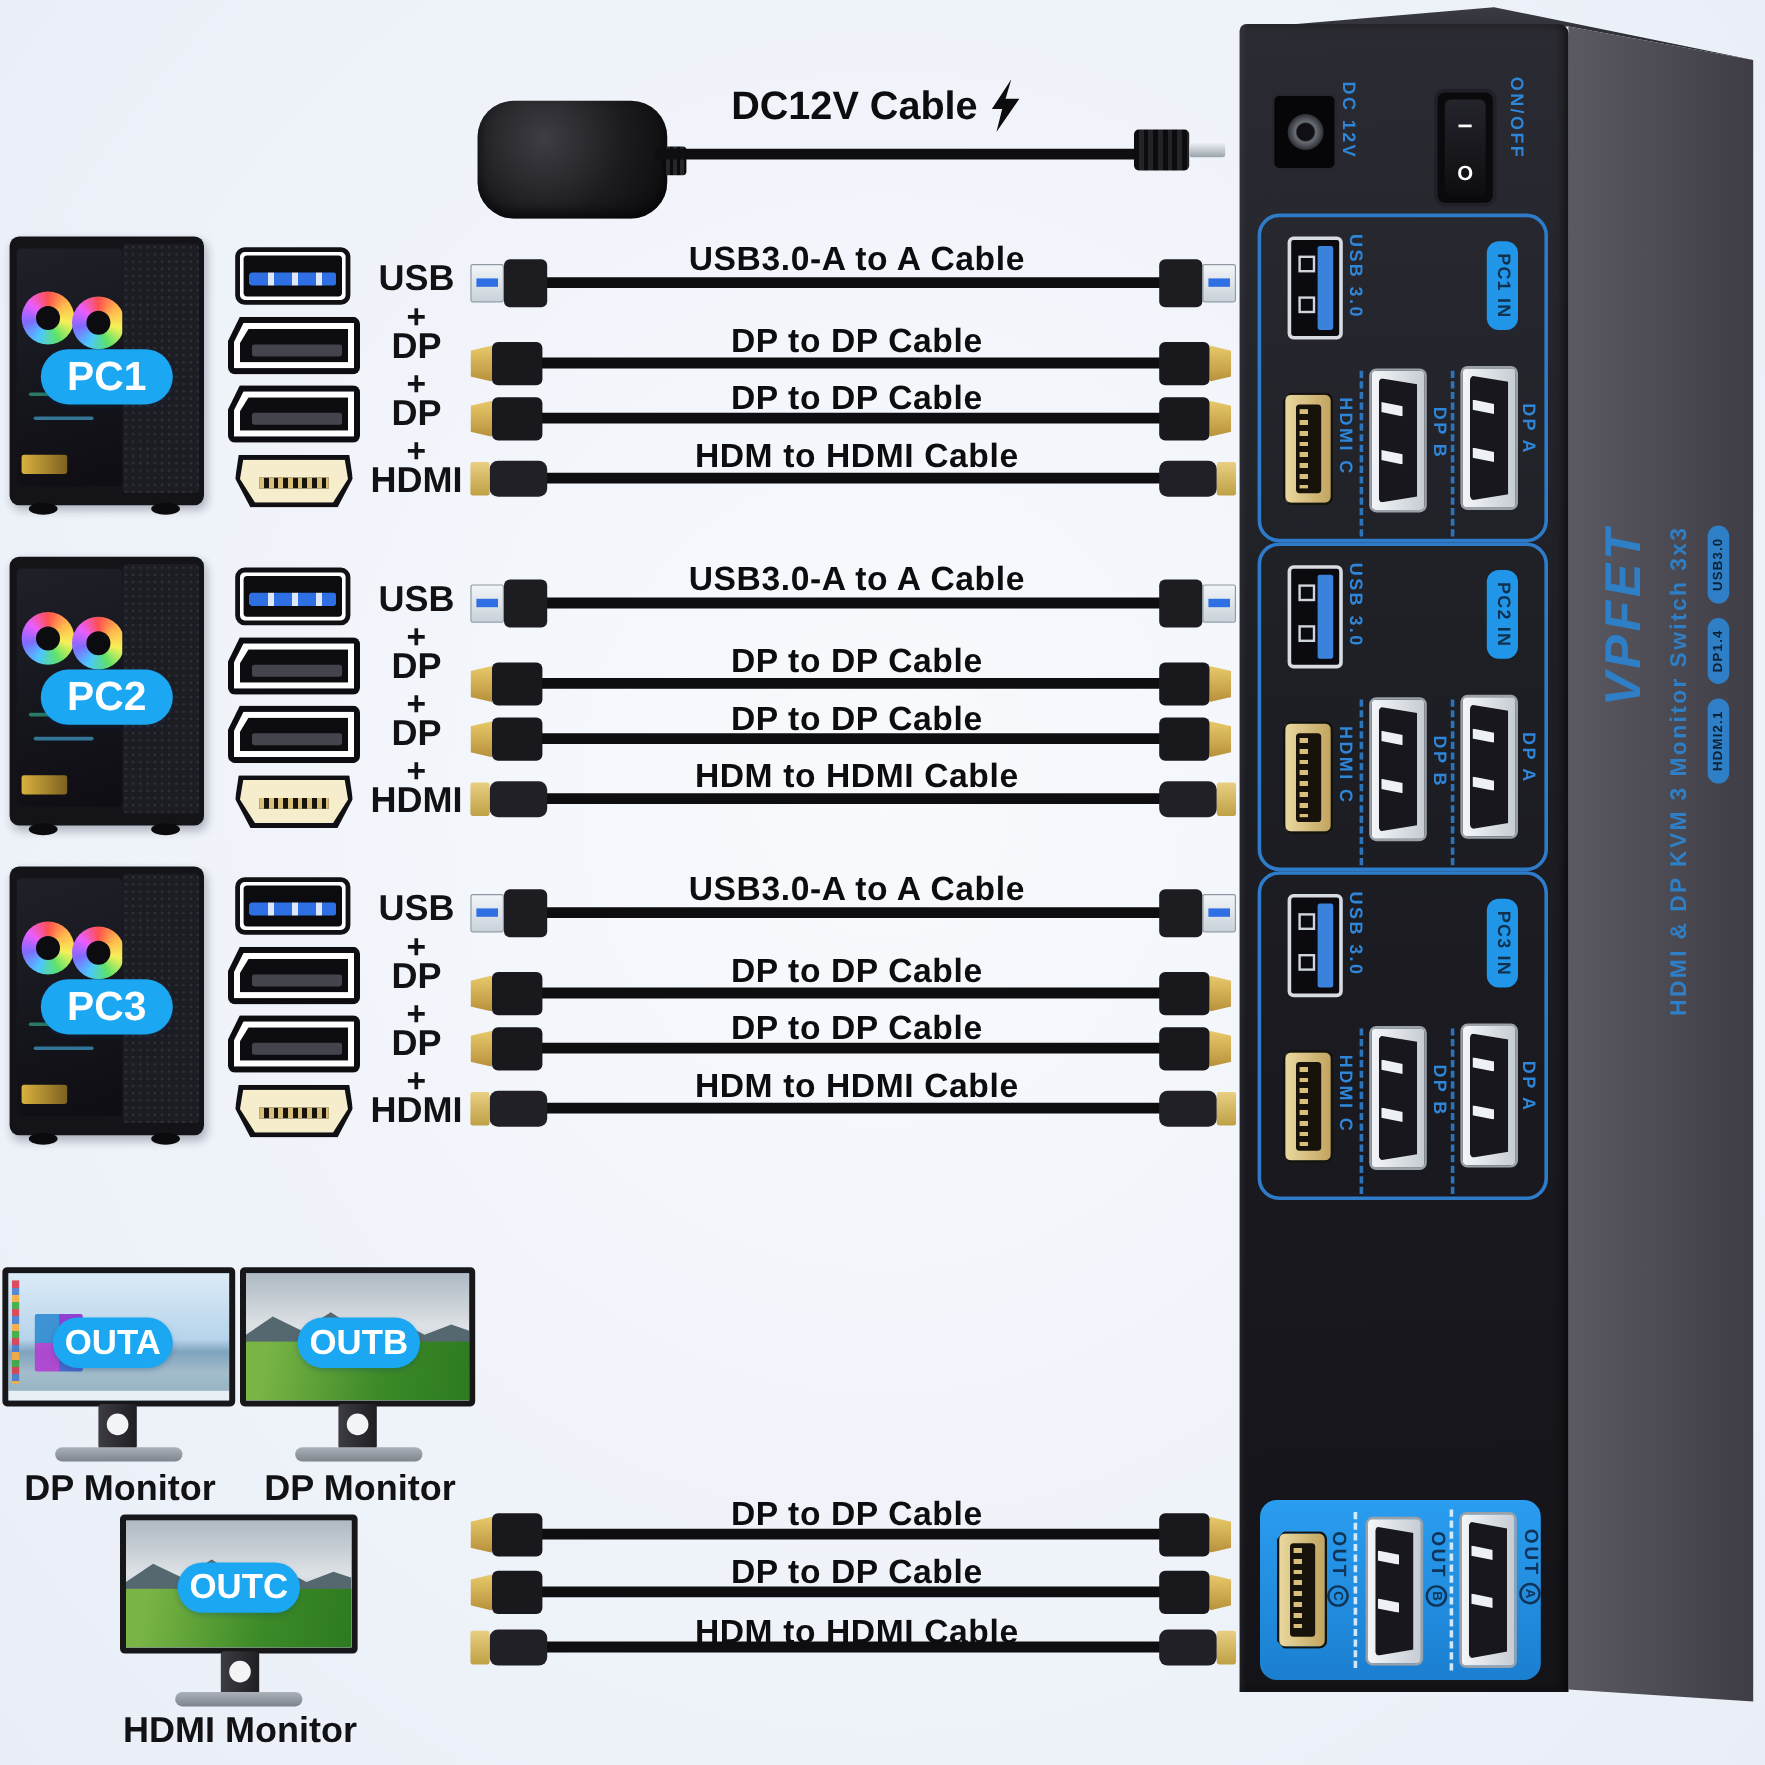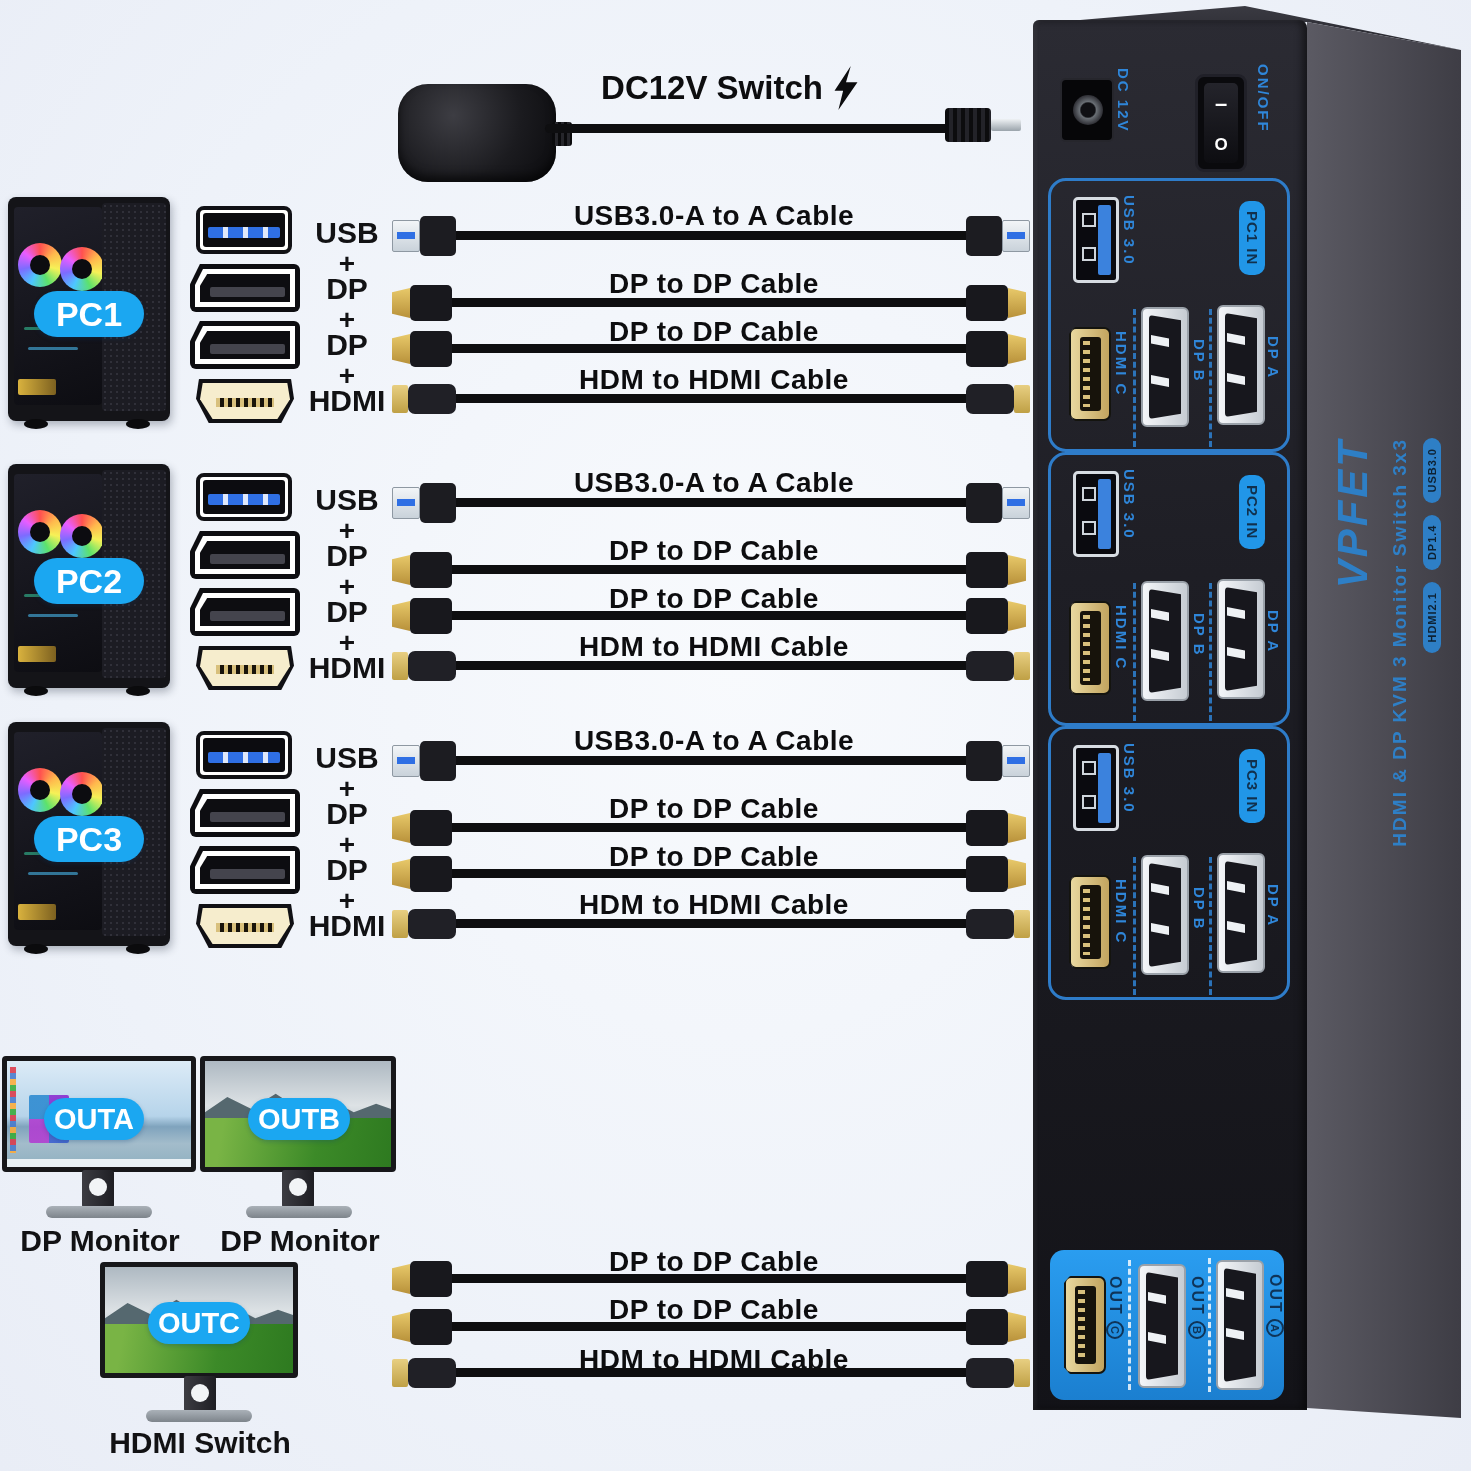--- a/index.html
+++ b/index.html
@@ -138,21 +138,21 @@
 
 <div id="canvas">
 
   <div class="adapter"></div>
   <div class="cline" style="left:545px;top:124px;width:420px;"></div>
   <div class="plug power" style="left:945px;top:108px;">
     <span class="body"></span>
       <span class="tip"></span>
   </div>
   <div class="power-label">
-    <span>DC12V Switch</span>
+    <span>DC12V Cable</span>
     <svg width="26" height="44" viewBox="0 0 24 46">
       <polygon points="17,0 0,26 9,26 4,46 24,17 12,17" fill="#0c0c0e"></polygon>
     </svg>
   </div>
 
   <div class="abs" style="left:0;top:0;width:1471px;height:0;">
     <div class="tower">
       <div class="glass">
         <div class="fan" style="left:4px;top:36px;">
             <div class="hub"></div>
@@ -461,21 +461,21 @@
   <div class="mon-screen" style="left:100px;top:1262px;width:198px;height:116px;">
     <div class="sky-scape"></div>
     <div class="mount"></div>
     <div class="grass"></div>
   </div>
   <div class="pill" style="left:148px;top:1302px;width:102px;height:42px;font-size:29px;">OUTC</div>
   <div class="mon-neck" style="left:184px;top:1376px;width:32px;height:36px;">
       <div class="hole"></div>
     </div>
   <div class="mon-base" style="left:146px;top:1410px;width:106px;height:12px;"></div>
-  <div class="mlabel" style="left:92px;top:1426px;width:216px;">HDMI Switch</div>
+  <div class="mlabel" style="left:92px;top:1426px;width:216px;">HDMI Monitor</div>
 
   <span class="clabel" style="top:1246px;">DP to DP Cable</span>
   <div class="cline" style="top:1274px;"></div>
   <div class="plug dp" style="left:392px;top:1261px;">
       <span class="tip"></span>
       <span class="body"></span>
     </div>
   <div class="plug dp flip" style="left:966px;top:1261px;">
       <span class="tip"></span>
       <span class="body"></span>

